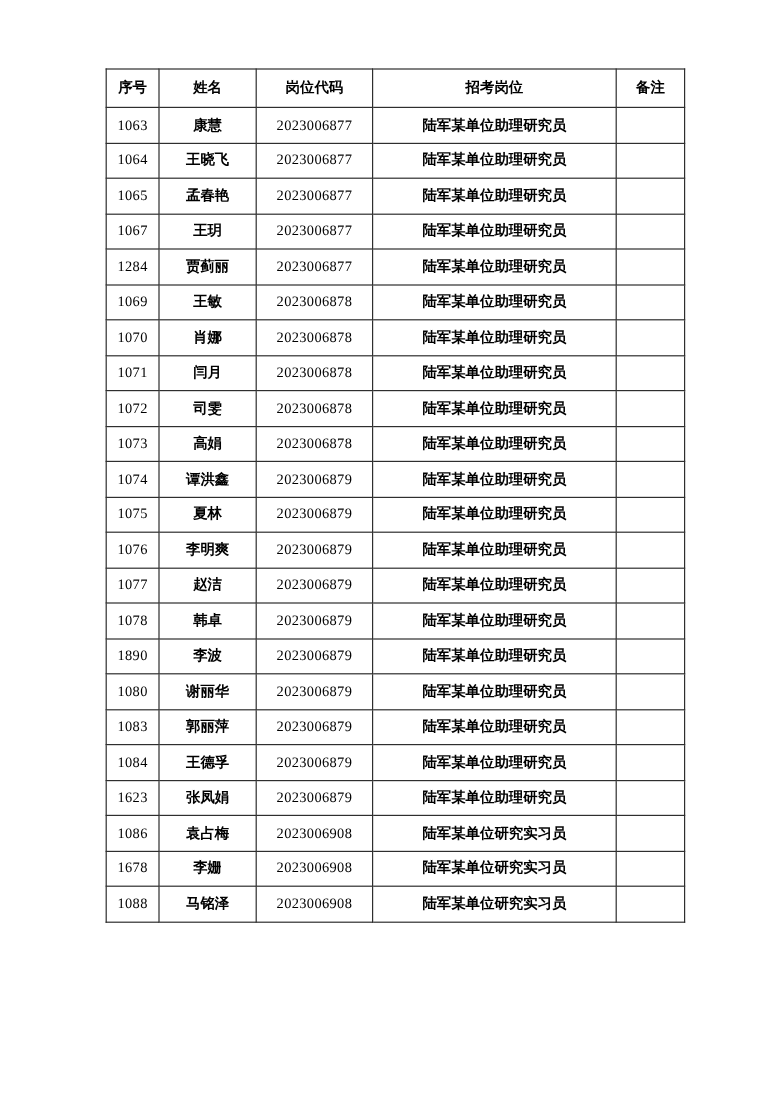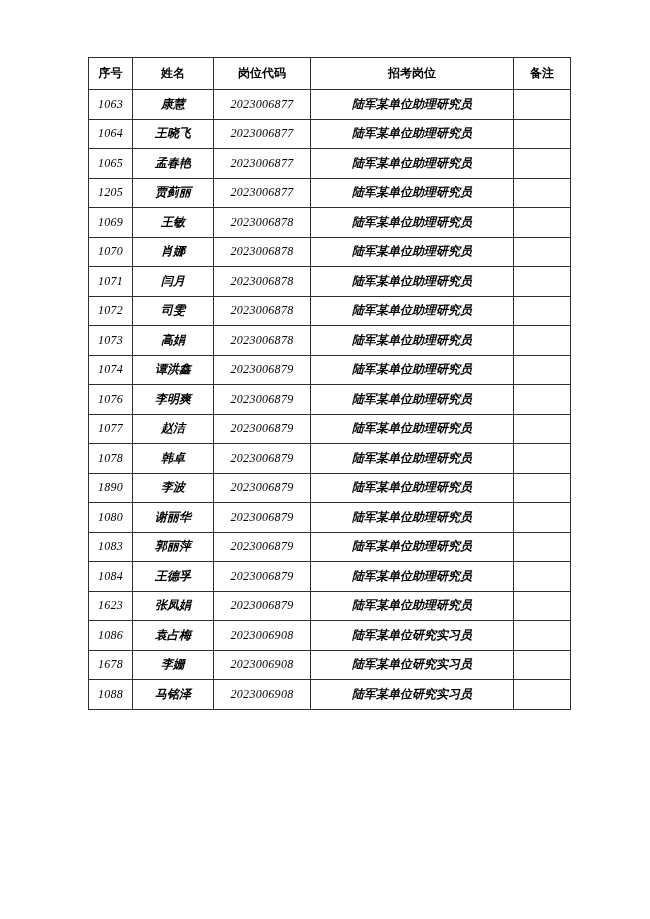--- a/index.html
+++ b/index.html
@@ -34,21 +34,20 @@
     vertical-align: middle;
     padding: 0 2px;
     overflow: hidden;
     white-space: nowrap;
   }
   table.roster thead tr {
     height: 32px;
   }
   table.roster tbody tr {
     height: 29.5px;
-    font-style: italic;
   }
   table.roster th {
     font-family: "Liberation Sans", sans-serif;
     font-weight: bold;
     font-size: 12px;
   }
   td.num {
     font-family: "Liberation Serif", serif;
     font-weight: normal;
     font-size: 12px;
@@ -102,21 +101,28 @@
           <td class="cjk"></td>
         </tr>
         <tr>
           <td class="num">1065</td>
           <td class="cjk">孟春艳</td>
           <td class="num">2023006877</td>
           <td class="cjk">陆军某单位助理研究员</td>
           <td class="cjk"></td>
         </tr>
         <tr>
-          <td class="num">1205</td>
+          <td class="num">1067</td>
+          <td class="cjk">王玥</td>
+          <td class="num">2023006877</td>
+          <td class="cjk">陆军某单位助理研究员</td>
+          <td class="cjk"></td>
+        </tr>
+        <tr>
+          <td class="num">1284</td>
           <td class="cjk">贾蓟丽</td>
           <td class="num">2023006877</td>
           <td class="cjk">陆军某单位助理研究员</td>
           <td class="cjk"></td>
         </tr>
         <tr>
           <td class="num">1069</td>
           <td class="cjk">王敏</td>
           <td class="num">2023006878</td>
           <td class="cjk">陆军某单位助理研究员</td>
@@ -146,20 +152,27 @@
         <tr>
           <td class="num">1073</td>
           <td class="cjk">高娟</td>
           <td class="num">2023006878</td>
           <td class="cjk">陆军某单位助理研究员</td>
           <td class="cjk"></td>
         </tr>
         <tr>
           <td class="num">1074</td>
           <td class="cjk">谭洪鑫</td>
+          <td class="num">2023006879</td>
+          <td class="cjk">陆军某单位助理研究员</td>
+          <td class="cjk"></td>
+        </tr>
+        <tr>
+          <td class="num">1075</td>
+          <td class="cjk">夏林</td>
           <td class="num">2023006879</td>
           <td class="cjk">陆军某单位助理研究员</td>
           <td class="cjk"></td>
         </tr>
         <tr>
           <td class="num">1076</td>
           <td class="cjk">李明爽</td>
           <td class="num">2023006879</td>
           <td class="cjk">陆军某单位助理研究员</td>
           <td class="cjk"></td>

